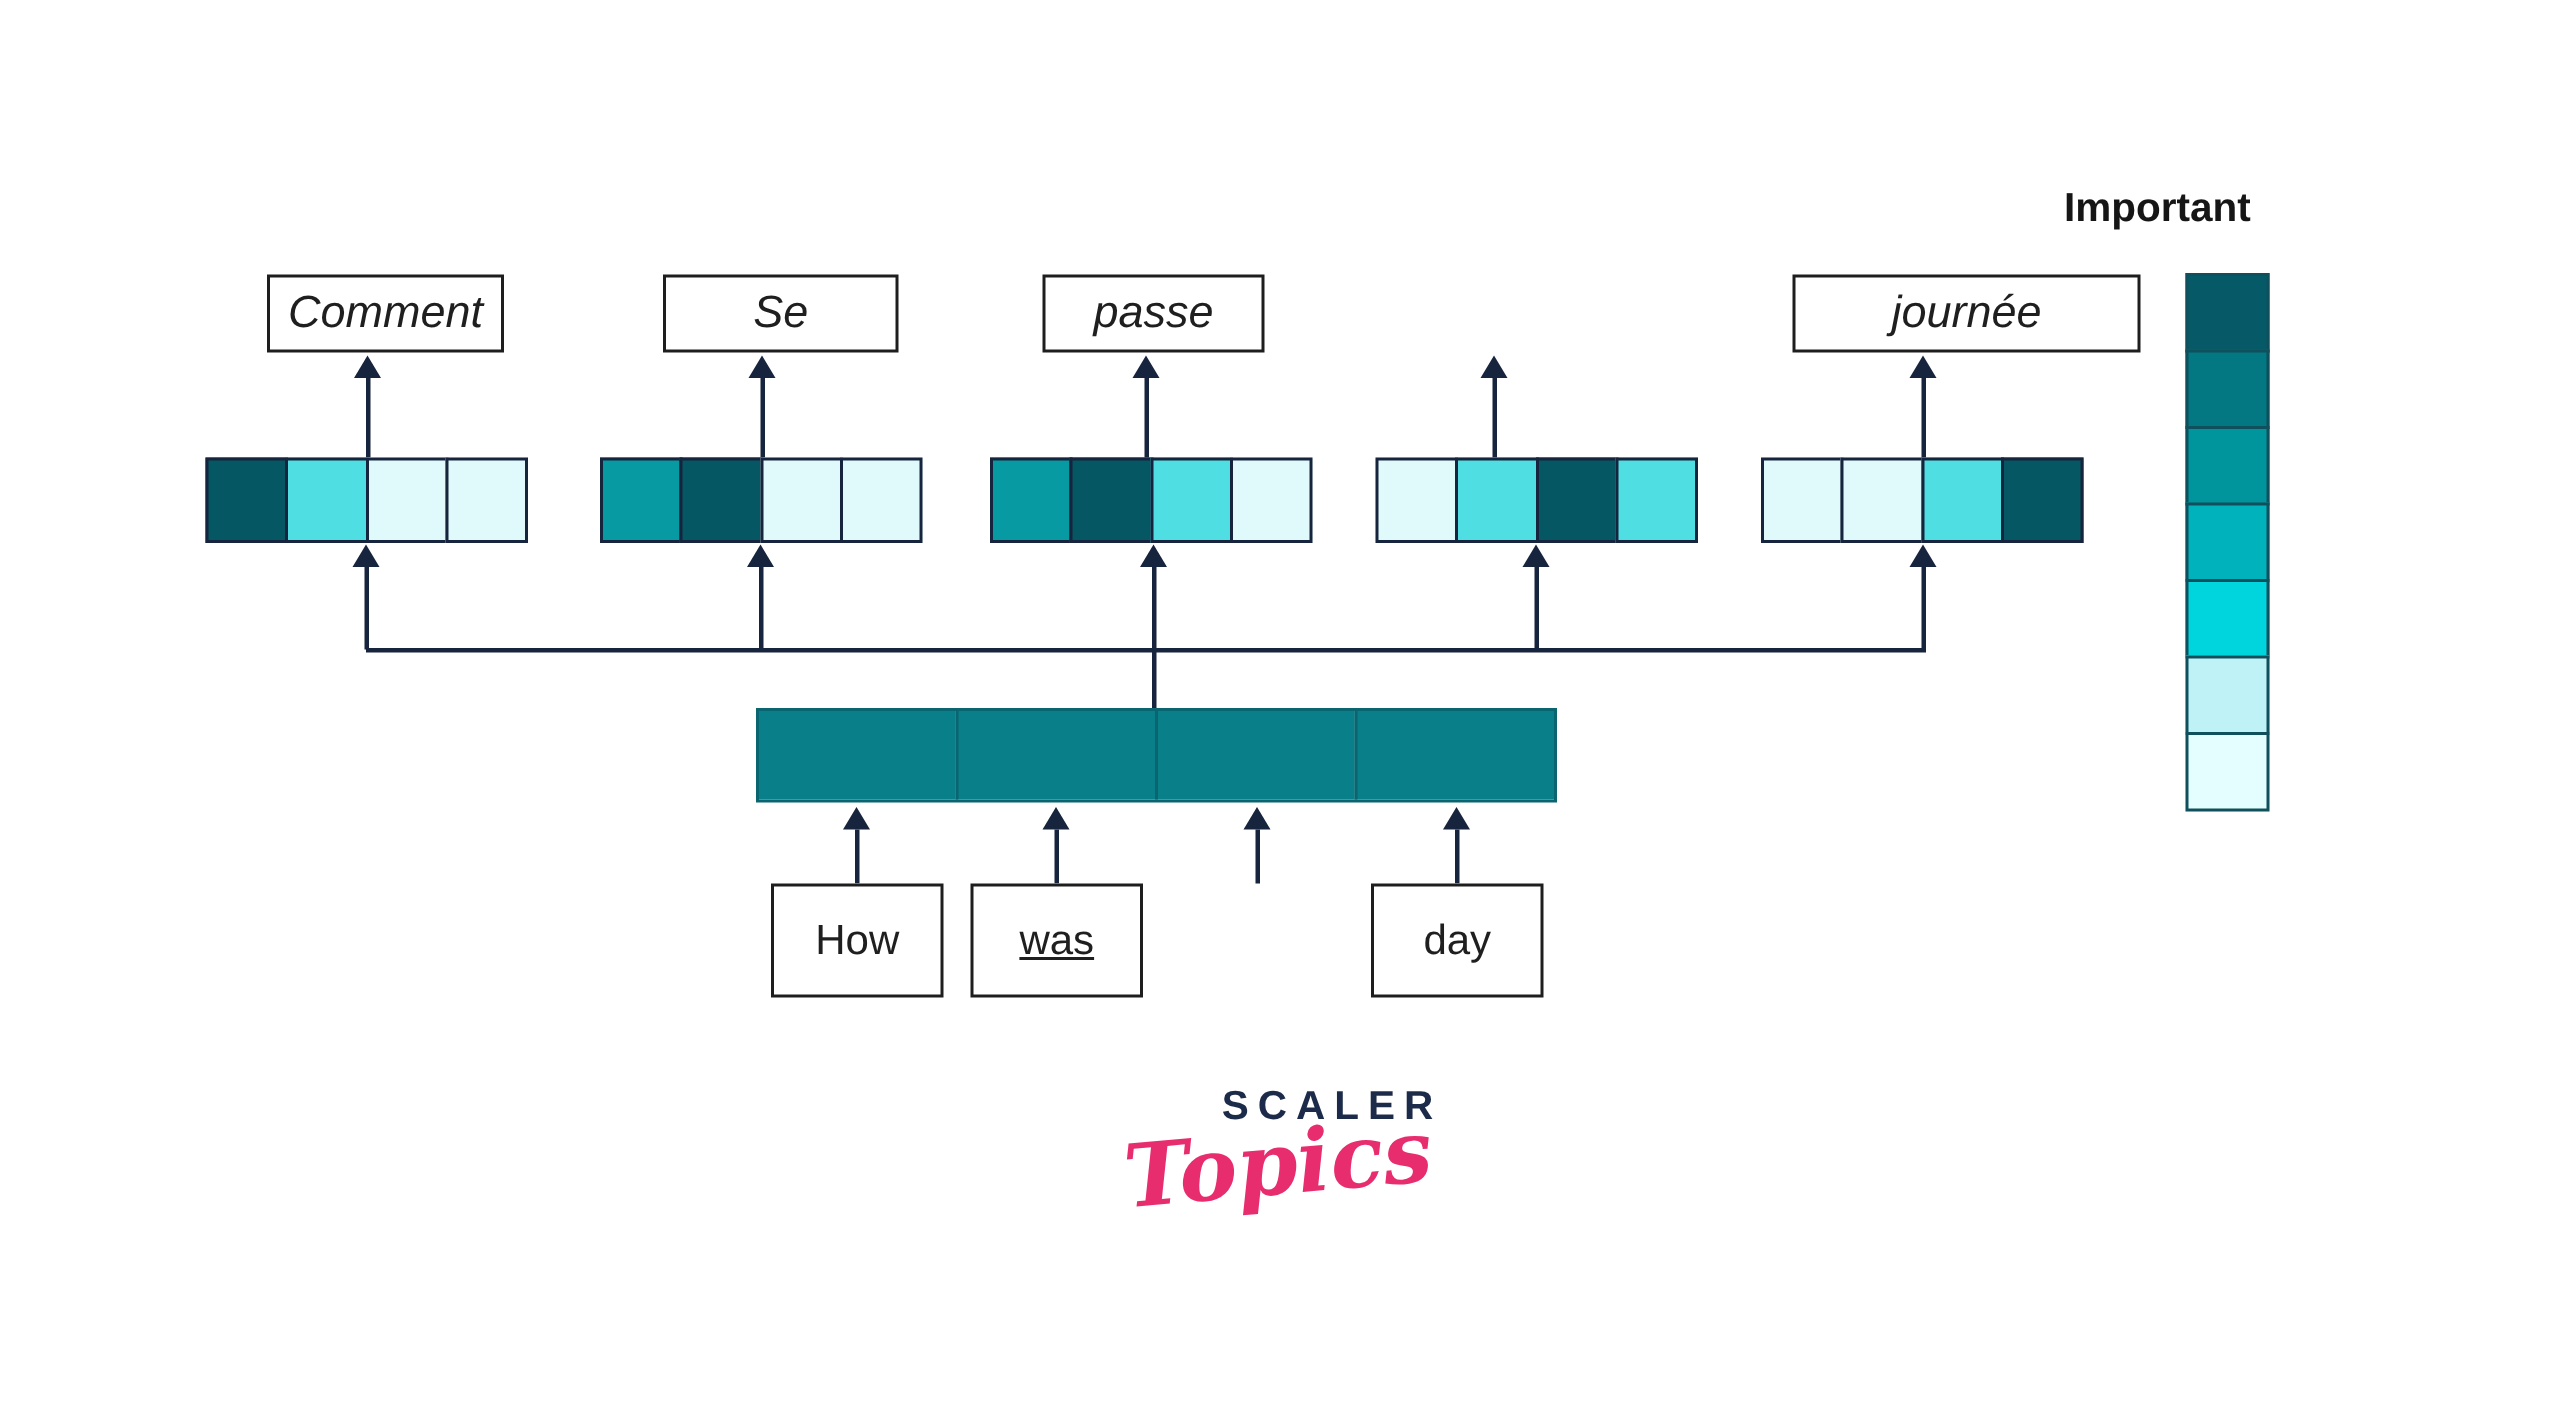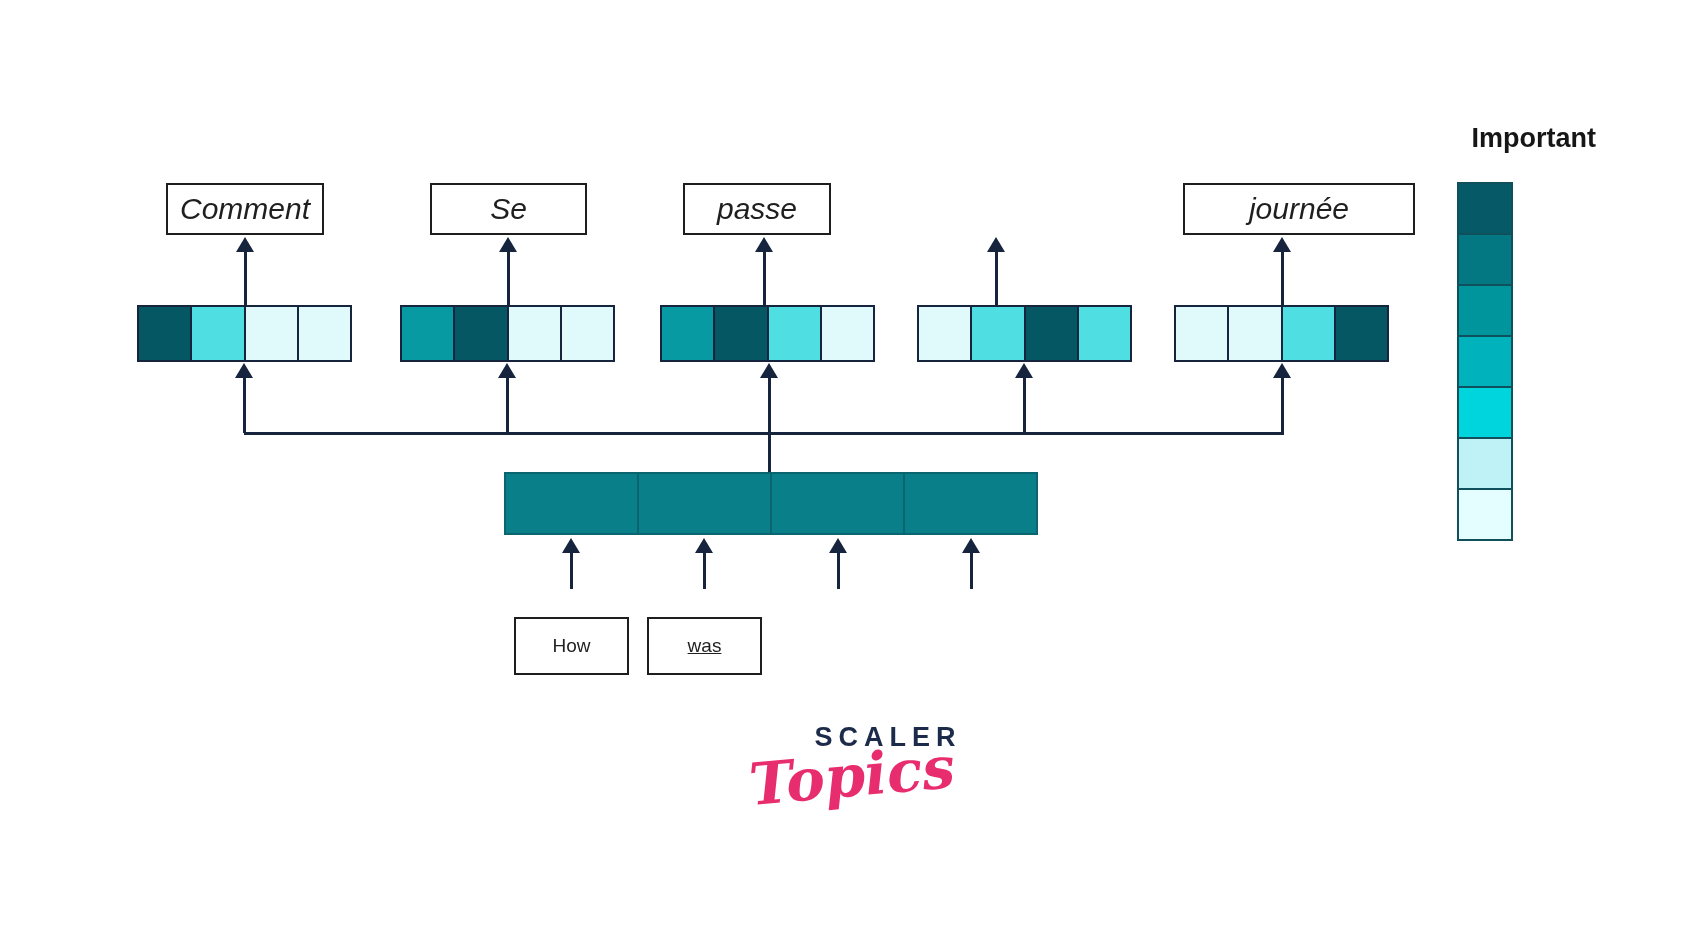--- a/index.html
+++ b/index.html
@@ -7,22 +7,22 @@
     position:relative;width:1700px;height:944px;background:#ffffff;overflow:hidden;
     font-family:"Liberation Sans", sans-serif;
   }
   
   .wbox{
     position:absolute;box-sizing:border-box;height:52px;
     border:2.5px solid #1e1e1e;background:#ffffff;
     display:flex;align-items:center;justify-content:center;
     font-size:29px;color:#1f1f1f;
   }
-  .wbox.fr{font-style:italic;font-size:30px;}
-  .wbox.en{height:58px;font-size:19px;margin-top:28px;}
+  .wbox.fr{font-style:italic;font-size:30px;margin-left:12px;}
+  .wbox.en{height:76px;font-size:28px;}
   
   .hrow{position:absolute;top:305px;width:215px;height:57px;display:flex;}
   .hcell{
     box-sizing:border-box;flex:1;border:2px solid #16243d;background:#fff;
   }
   .hcell + .hcell{margin-left:-2px;}
   
   .arrow{position:absolute;width:18px;display:flex;flex-direction:column;align-items:center;}
   .ahead{width:0;height:0;border-left:9px solid transparent;border-right:9px solid transparent;
          border-bottom:15px solid #16243d;}
@@ -35,21 +35,21 @@
     position:absolute;left:504px;top:472px;width:534px;height:63px;
     box-sizing:border-box;border:2px solid #0b6570;display:flex;
   }
   .ecell{flex:1;}
   .ecell + .ecell{border-left:2px solid #0b6570;}
   
   .legend-col{position:absolute;left:1457px;top:182px;width:56px;}
   .lcell{box-sizing:border-box;width:56px;height:53px;border:2px solid #10505c;}
   .lcell + .lcell{margin-top:-2px;}
   .legend-label{
-    position:absolute;left:1376px;width:220px;text-align:right;
+    position:absolute;left:1376px;width:220px;text-align:left;
     font-size:27px;font-weight:bold;color:#161616;
   }
   
   .logo-brand{
     position:absolute;left:778px;top:722px;width:220px;text-align:center;
     font-size:27px;font-weight:bold;letter-spacing:6px;color:#1c2b4a;
   }
   .logo-script{
     position:absolute;left:742px;top:742px;width:220px;text-align:center;
     font-family:"DejaVu Serif", serif;font-style:italic;font-weight:bold;
@@ -172,20 +172,23 @@
   <div class="arrow" style="left:962px;top:538px;height:51px;">
       <div class="ahead"></div>
       <div class="ashaft"></div>
     </div>
 
   <div class="wbox en" style="left:514px;top:589px;width:115px;">
       <span>How</span>
     </div>
   <div class="wbox en" style="left:647px;top:589px;width:115px;text-decoration:underline;">
       <span>was</span>
+    </div>
+  <div class="wbox en" style="left:914px;top:589px;width:115px;">
+      <span>day</span>
     </div>
 
   <div class="legend-label" style="top:123px;">Important</div>
   <div class="legend-col">
     <div class="lcell" style="background: rgb(6, 90, 104);"></div>
     <div class="lcell" style="background: rgb(3, 119, 130);"></div>
     <div class="lcell" style="background: rgb(0, 148, 157);"></div>
     <div class="lcell" style="background: rgb(0, 178, 188);"></div>
     <div class="lcell" style="background: rgb(0, 212, 220);"></div>
     <div class="lcell" style="background: rgb(191, 242, 246);"></div>

